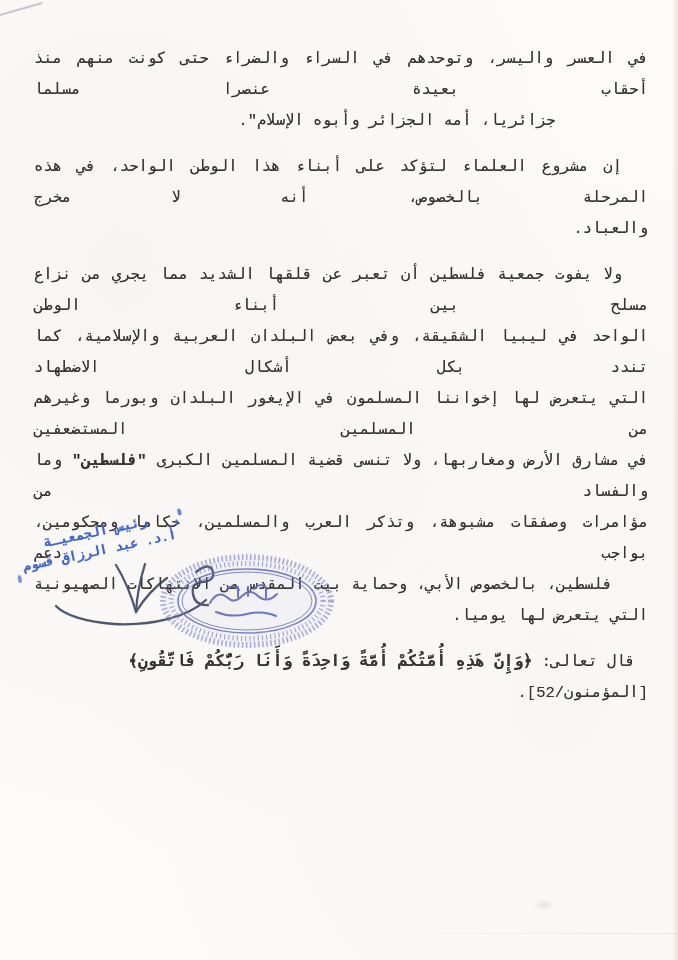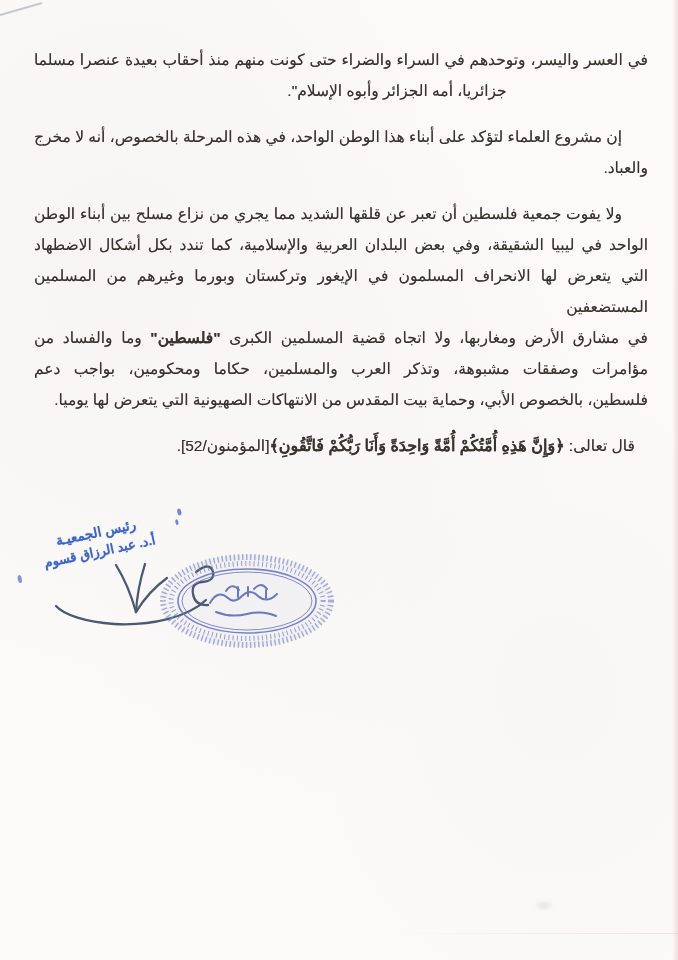--- a/index.html
+++ b/index.html
@@ -1,19 +1,19 @@
 <!DOCTYPE html>
 <html lang="ar"><head>
 <meta charset="utf-8">
 <style>
   html,body { margin:0; padding:0; background:#e8e8e8; }
   .page {
     position:relative; width:678px; height:960px; margin:0 auto;
     overflow:hidden;
-    font-family:Liberation Sans, sans-serif;
+    font-family:Liberation Mono, monospace;
     background:
       radial-gradient(ellipse at 18% 28%, rgba(236,234,231,.35), transparent 60%),
       radial-gradient(ellipse at 82% 72%, rgba(240,238,235,.30), transparent 60%),
       #fcfbf9;
   }
   
   .corner-mark { position:absolute; top:0; left:0; }
   .right-edge {
     position:absolute; top:0; right:0; width:6px; height:100%;
     background:linear-gradient(to left, rgba(222,182,182,.38), rgba(222,182,182,0));
@@ -34,21 +34,21 @@
     position:absolute; top:44px; right:30px; left:34px;
     direction:rtl; unicode-bidi:embed;
     color:#37332f;
     font-size:15.5px; line-height:31px;
     text-shadow:0 0 .4px rgba(55,51,47,.55);
   }
   .para { margin:0 0 15px 0; }
   .line { min-height:31px; }
   .j    { text-align:justify; text-align-last:justify; }
   .ind  { text-indent:26px; }
-  .end  { text-align:center; text-align-last:right; }
+  .end  { text-align:left; text-align-last:right; }
   .center-tail { text-align:center; text-align-last:center; padding-left:112px; }
   .bold, b { font-weight:bold; }
   .verse { text-align:right; text-indent:13px; }
   .verse b { font-size:16px; letter-spacing:.3px; }
 
   
   .stamp {
     position:absolute; left:18px; top:524px; width:160px;
     transform:rotate(-12deg);
     color:#4165c5; font-weight:bold; text-align:center;
@@ -85,23 +85,23 @@
     </div>
 
     <div class="para">
       <div class="line j ind">إن مشروع العلماء لتؤكد على أبناء هذا الوطن الواحد، في هذه المرحلة بالخصوص، أنه لا مخرج</div>
       <div class="line end">والعباد.</div>
     </div>
 
     <div class="para">
       <div class="line j ind">ولا يفوت جمعية فلسطين أن تعبر عن قلقها الشديد مما يجري من نزاع مسلح بين أبناء الوطن</div>
       <div class="line j">الواحد في ليبيا الشقيقة، وفي بعض البلدان العربية والإسلامية، كما تندد بكل أشكال الاضطهاد</div>
-      <div class="line j">التي يتعرض لها الانحراف المسلمون في الإيغور وتركستان وبورما وغيرهم من المسلمين المستضعفين</div>
+      <div class="line j">التي يتعرض لها إخواننا المسلمون في الإيغور البلدان وبورما وغيرهم من المسلمين المستضعفين</div>
       <div class="line j">
-        <span>في مشارق الأرض ومغاربها، ولا اتجاه قضية المسلمين الكبرى </span><b class="bold">"فلسطين"</b><span> وما والفساد من</span>
+        <span>في مشارق الأرض ومغاربها، ولا تنسى قضية المسلمين الكبرى </span><b class="bold">"فلسطين"</b><span> وما والفساد من</span>
       </div>
       <div class="line j">مؤامرات وصفقات مشبوهة، وتذكر العرب والمسلمين، حكاما ومحكومين، بواجب دعم</div>
       <div class="line end">فلسطين، بالخصوص الأبي، وحماية بيت المقدس من الانتهاكات الصهيونية التي يتعرض لها يوميا.</div>
     </div>
 
     <div class="para verse">
       <span>قال تعالى: </span><b>﴿وَإِنَّ هَذِهِ أُمَّتُكُمْ أُمَّةً وَاحِدَةً وَأَنَا رَبُّكُمْ فَاتَّقُونِ﴾</b><span>[المؤمنون/52].</span>
     </div>
 
   </div>

